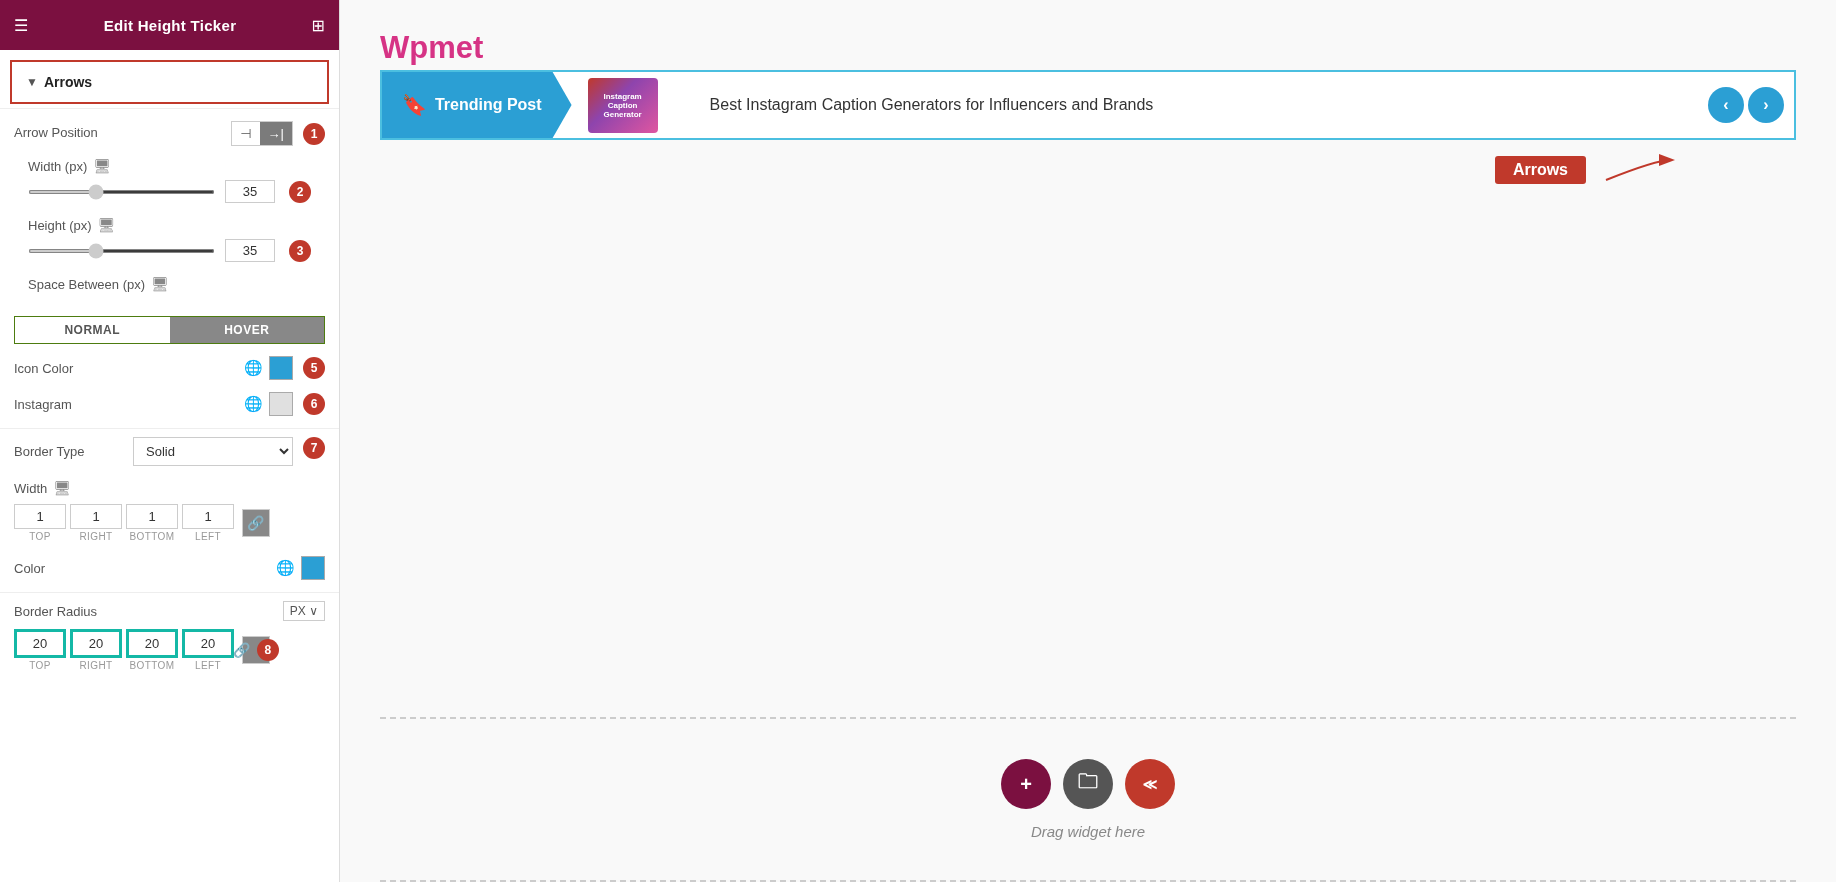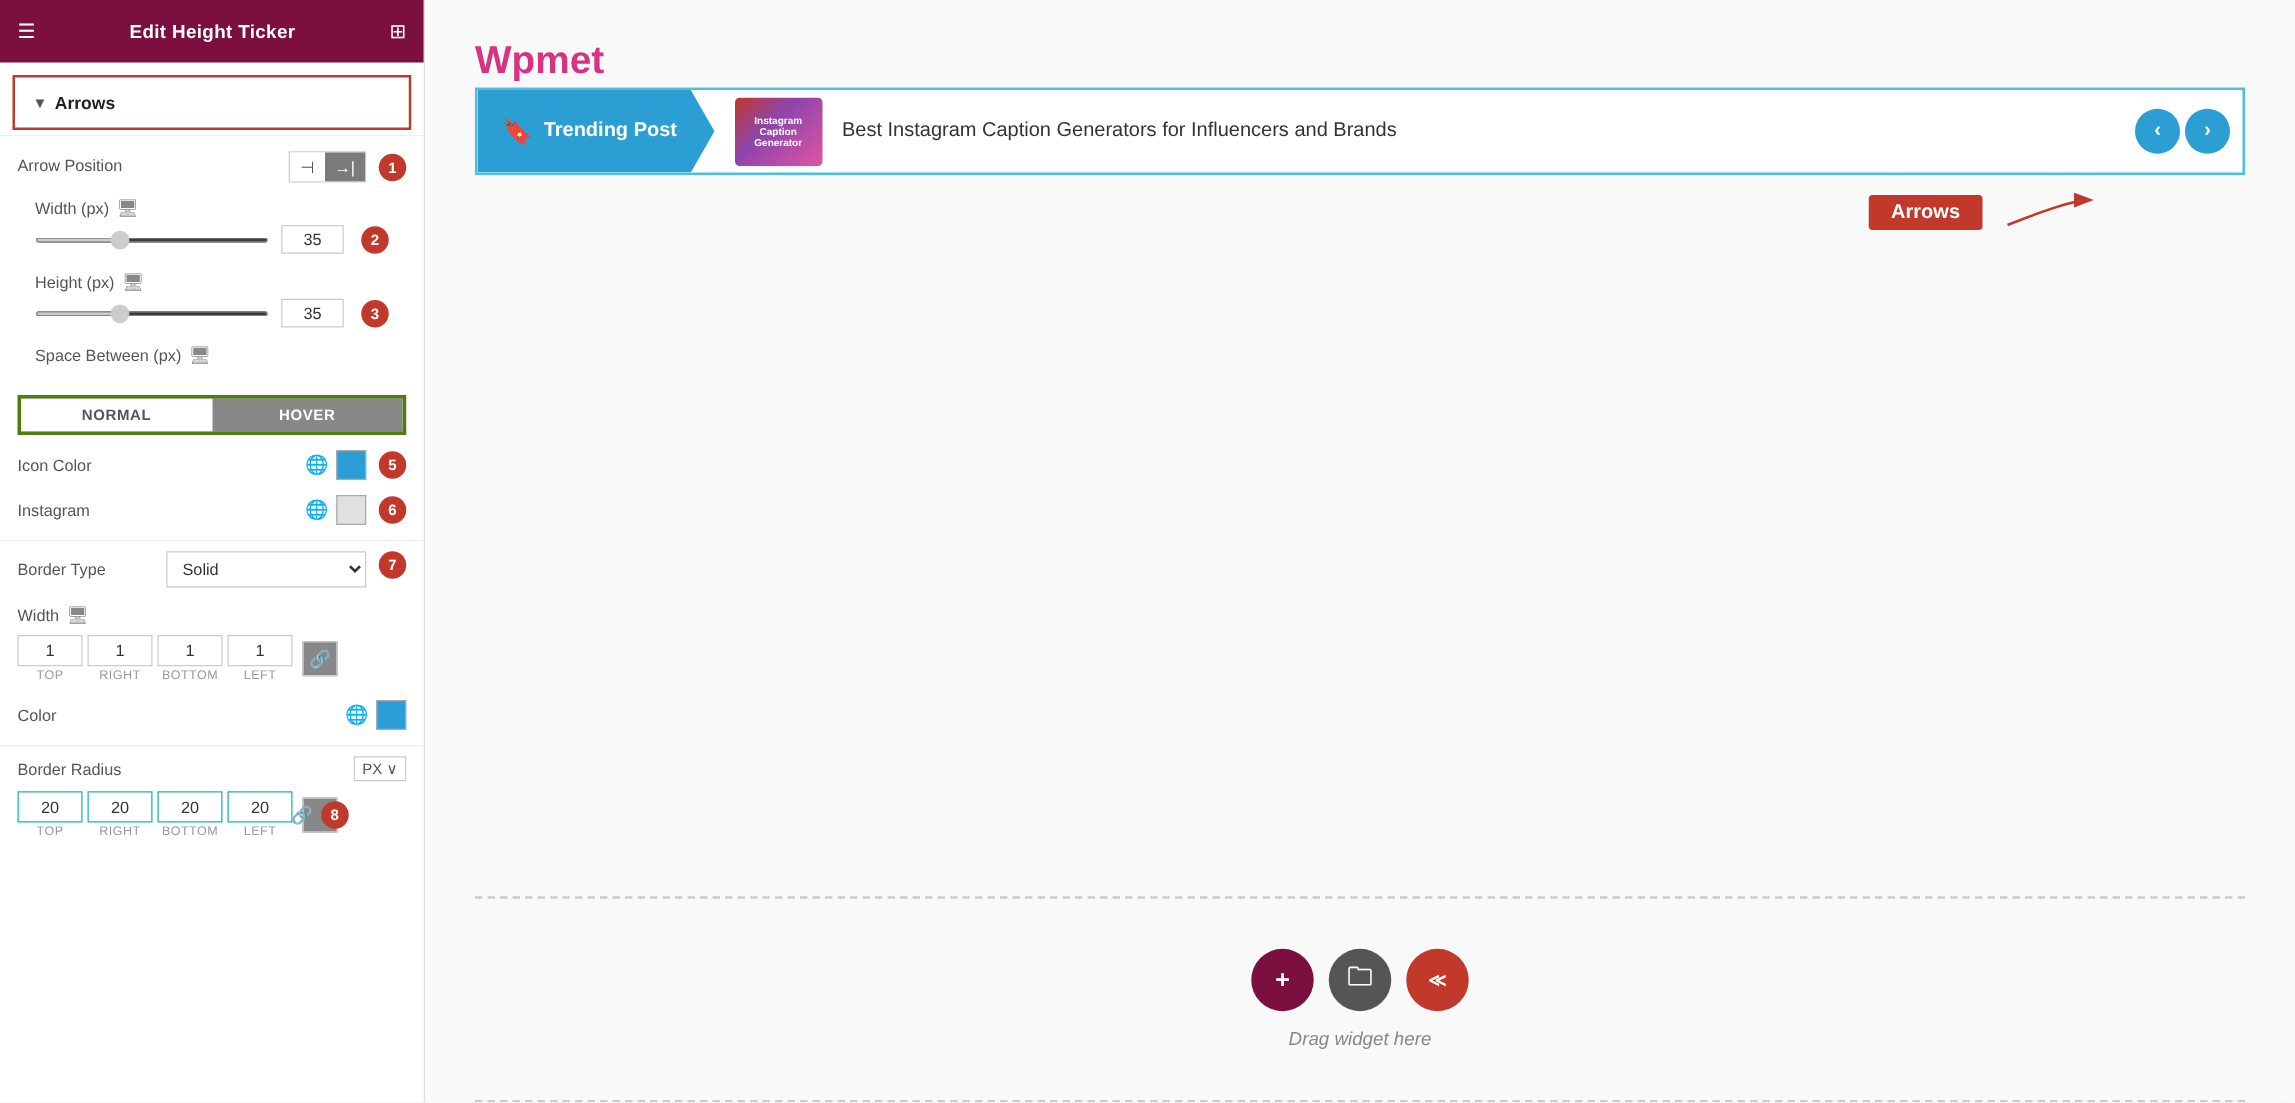--- a/index.html
+++ b/index.html
@@ -131,21 +131,21 @@
       padding: 3px 6px;
       font-size: 13px;
       text-align: center;
       color: #333;
     }
 
     
     .tab-row {
       display: flex;
       margin: 8px 14px;
-      border: 3px solid #4d7c0f;
+      border: 1px solid #4d7c0f;
     }
     .tab-btn {
       flex: 1;
       padding: 6px 0;
       text-align: center;
       font-size: 12px;
       font-weight: 600;
       letter-spacing: 0.5px;
       cursor: pointer;
       border: none;
@@ -280,21 +280,21 @@
     }
     .br-input-group {
       display: flex;
       flex-direction: column;
       align-items: center;
       gap: 2px;
     }
     .br-input-group input {
       width: 52px;
       padding: 4px 6px;
-      border: 1px solid #14b8a6;
+      border: 3px solid #14b8a6;
       font-size: 13px;
       text-align: center;
       color: #333;
     }
     .br-input-group span {
       font-size: 10px;
       color: #999;
       text-transform: uppercase;
       letter-spacing: 0.4px;
     }
@@ -374,20 +374,21 @@
       font-size: 9px;
       color: #fff;
       text-align: center;
       padding: 4px;
       font-weight: 600;
     }
     .ticker-text {
       font-size: 16px;
       color: #333;
       flex: 1;
+      margin-left: 36px;
     }
     .ticker-arrows {
       display: flex;
       gap: 4px;
       padding-right: 10px;
     }
     .ticker-arrow-btn {
       width: 36px;
       height: 36px;
       border-radius: 50%;

